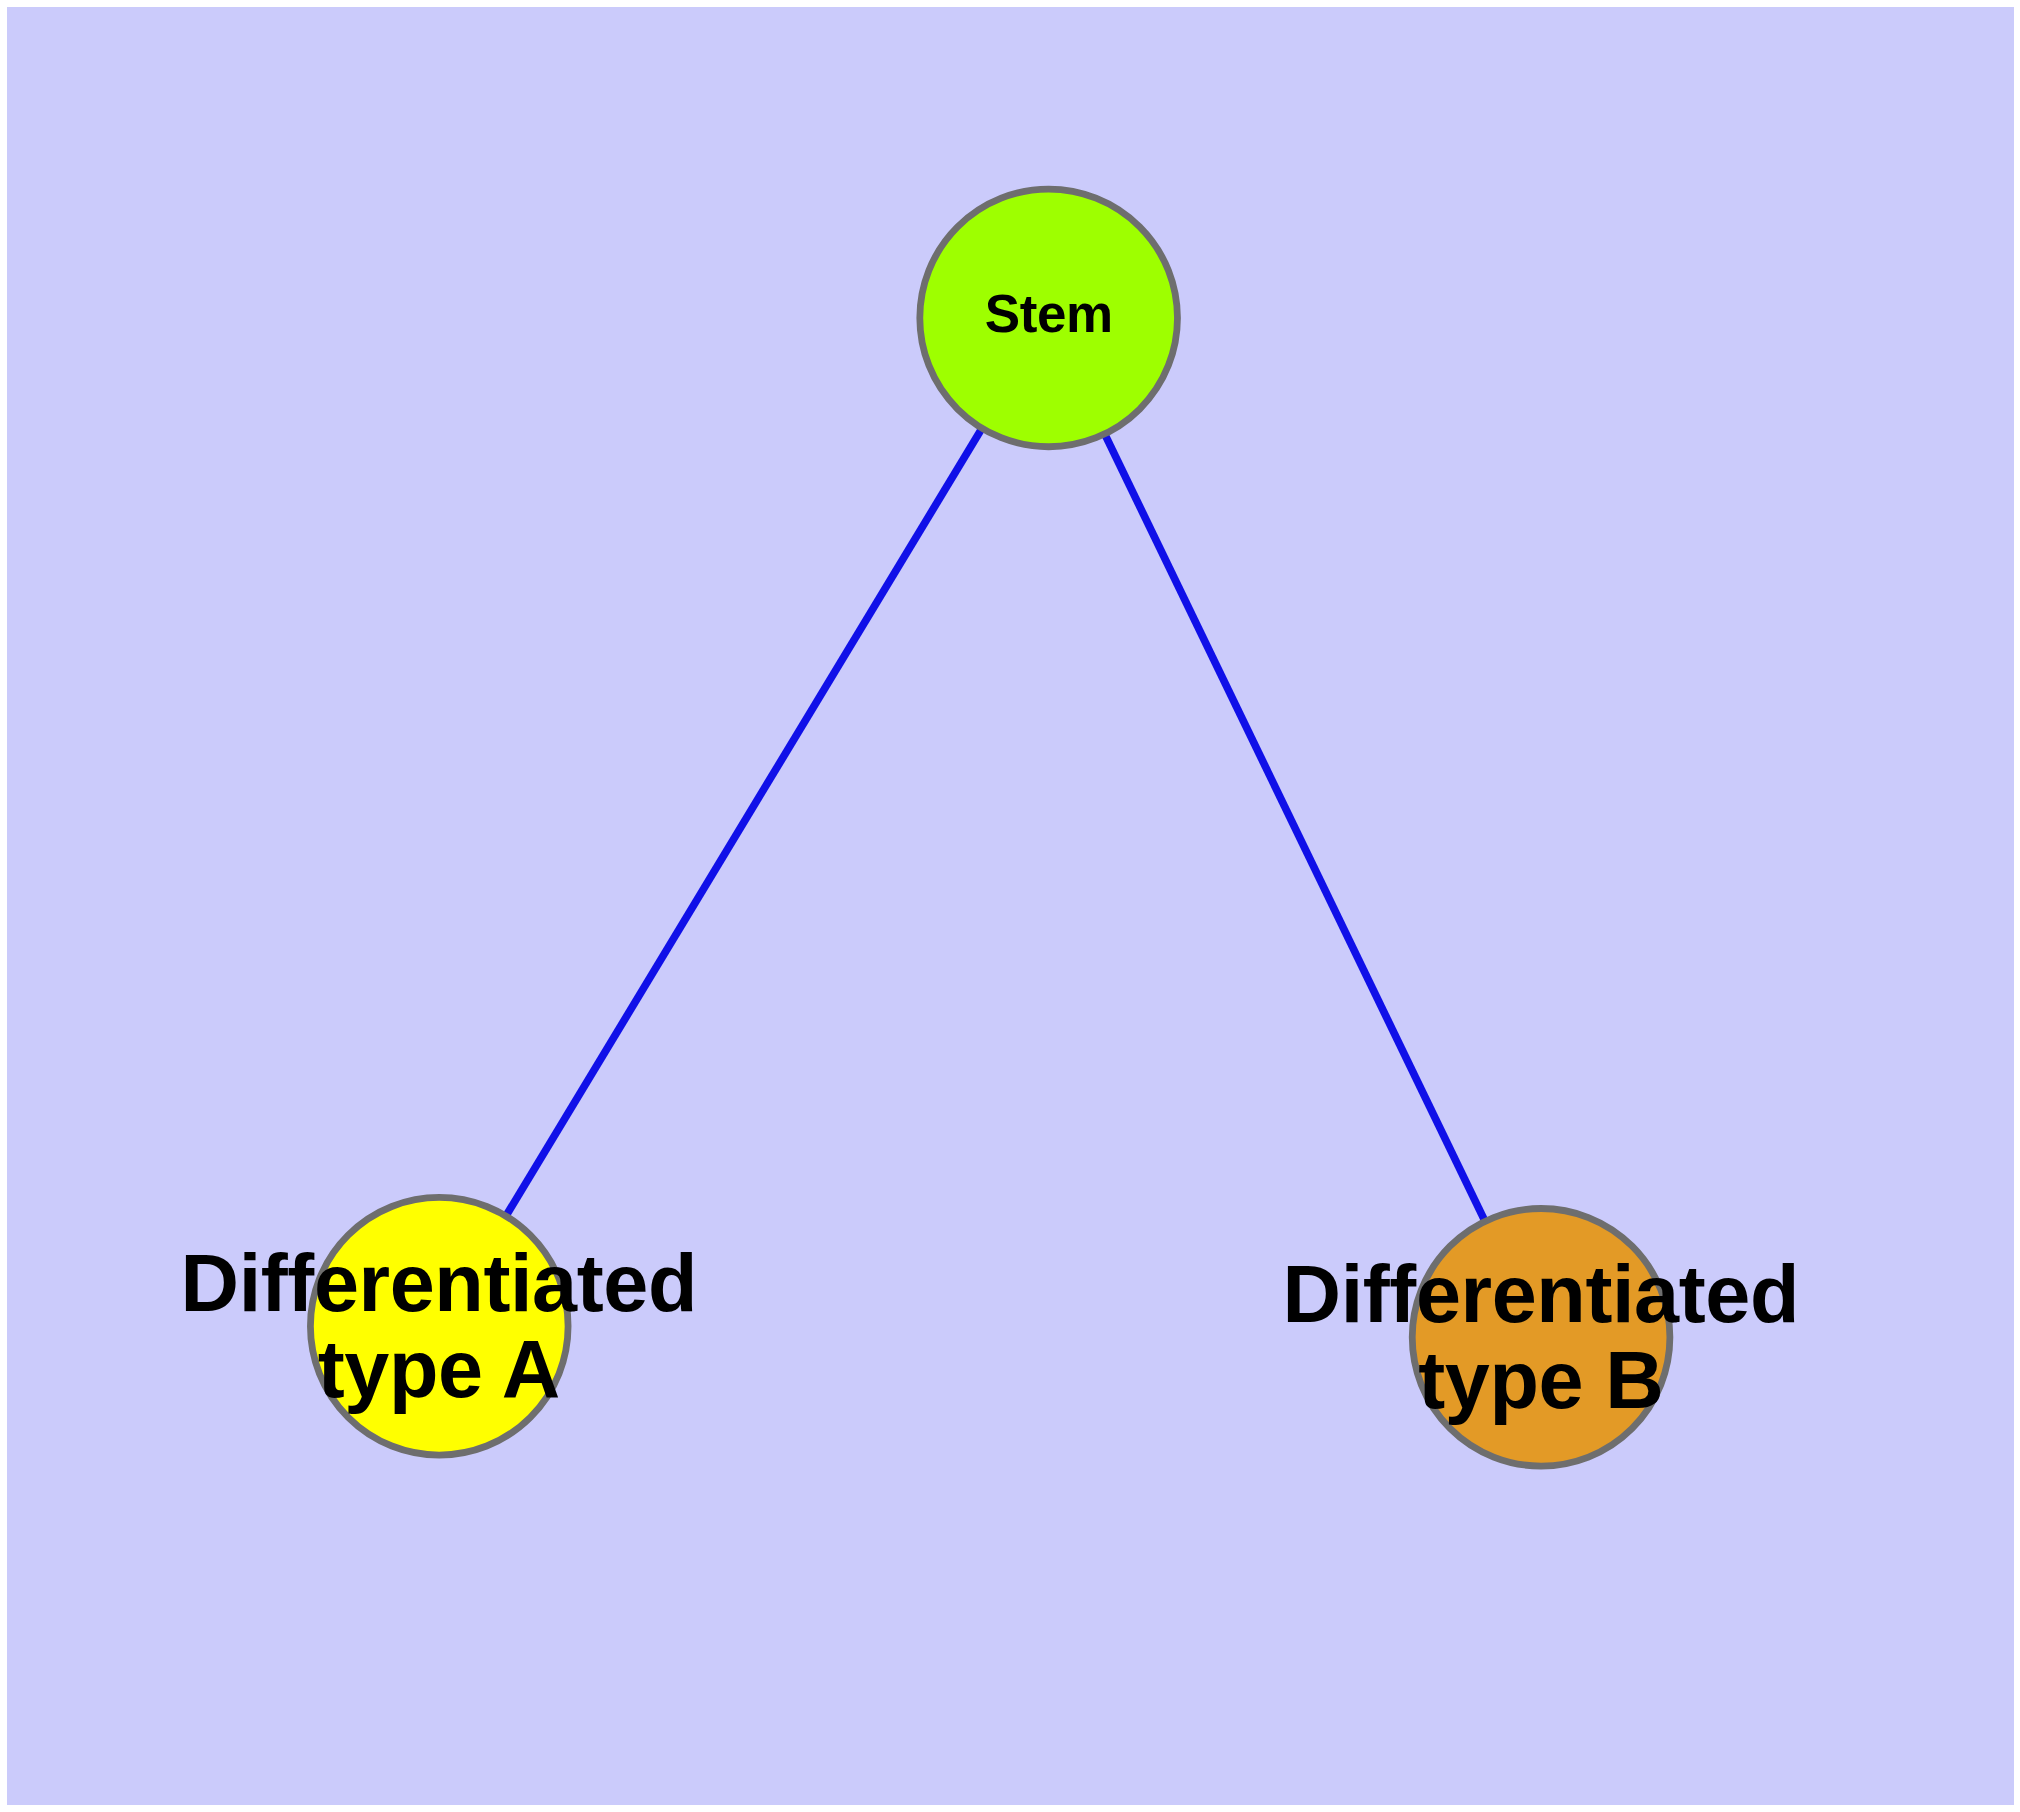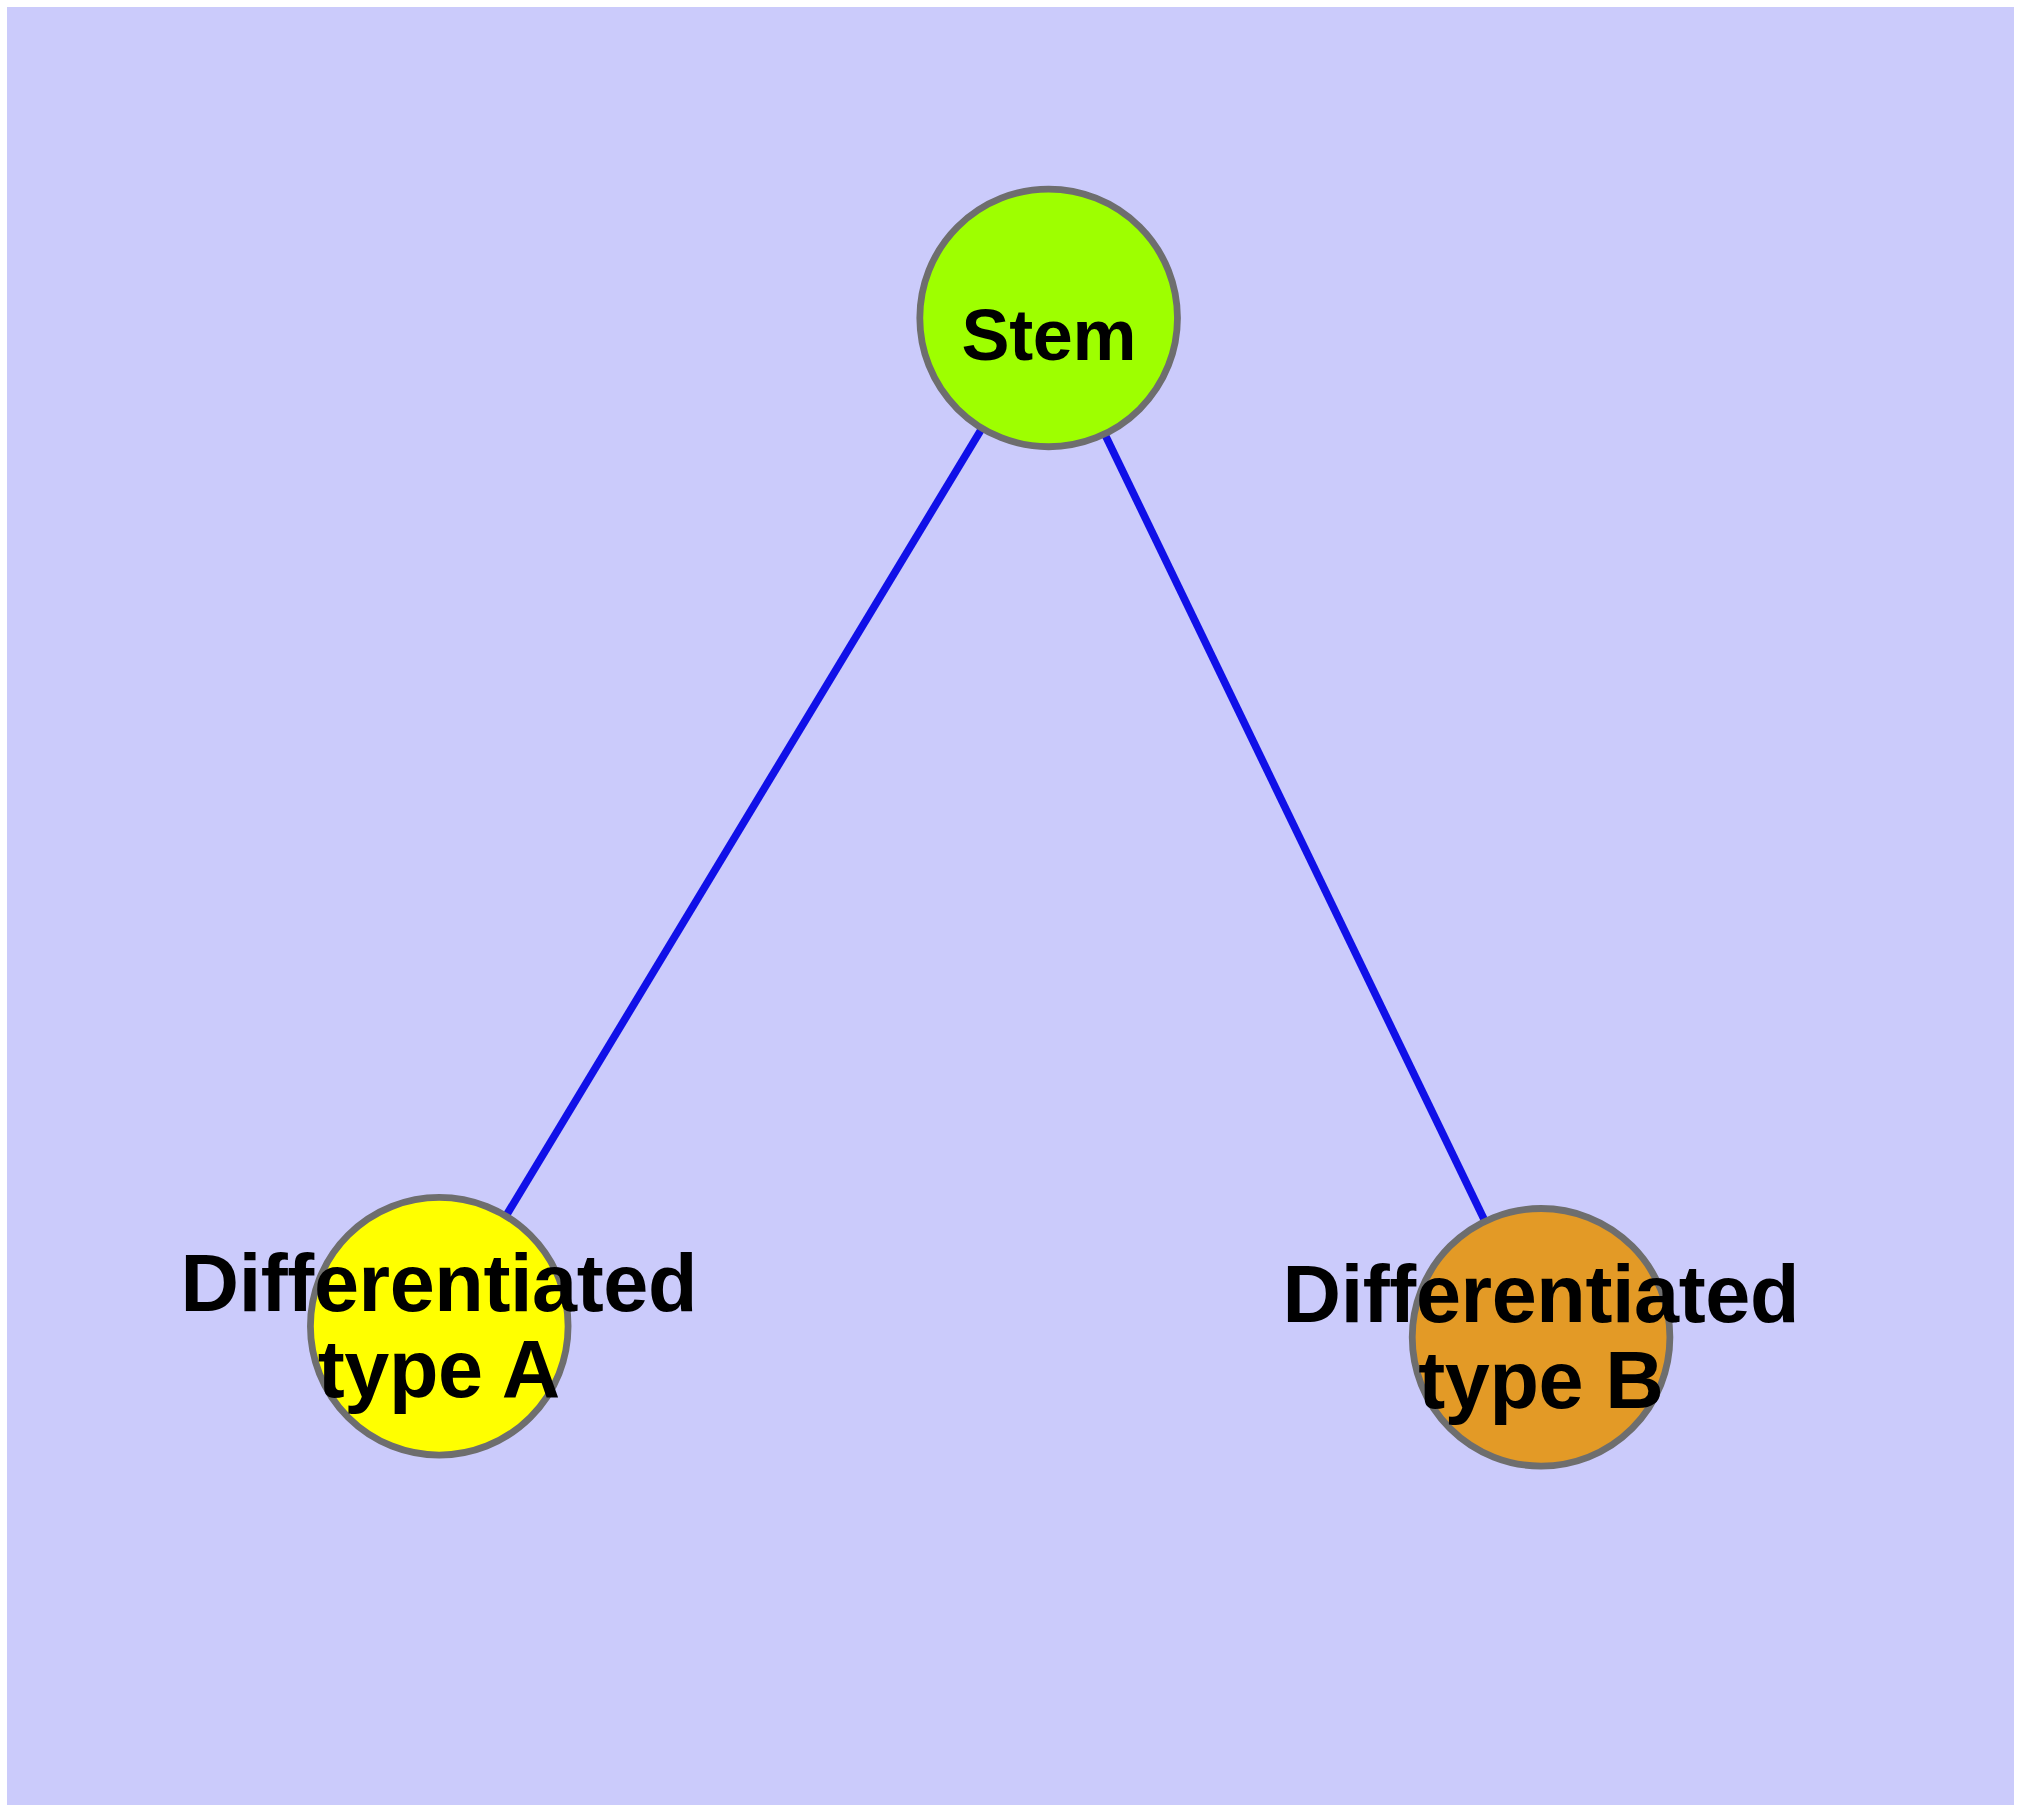--- a/index.html
+++ b/index.html
@@ -61,21 +61,21 @@
         <line x1="1229" y1="367" x2="1810" y2="1570" stroke="#1010e8" stroke-width="9" stroke-linecap="butt"></line>
       </g>
 
       <g>
         <circle cx="1229" cy="367" r="152" fill="#9eff00" stroke="#6e6e6e" stroke-width="8"></circle>
         <circle cx="510" cy="1557" r="152" fill="#ffff00" stroke="#6e6e6e" stroke-width="8"></circle>
         <circle cx="1810" cy="1570" r="152" fill="#e39a26" stroke="#6e6e6e" stroke-width="8"></circle>
       </g>
     </svg>
 
-    <div class="node-label" style="left: 1042px; top: 329px; color: rgb(0, 0, 0); font-size: 72px;">Stem</div>
+    <div class="node-label" style="left: 1042px; top: 307px; color: rgb(0, 0, 0); font-size: 53px;">Stem</div>
 
     <div class="node-label" style="left: 432px; top: 1320px; color: rgb(0, 0, 0); font-size: 81px;">Differentiated
 type A</div>
 
     <div class="node-label" style="left: 1534px; top: 1331px; color: rgb(0, 0, 0); font-size: 81px;">Differentiated
 type B</div>
 
   </div>
 </div>
 

